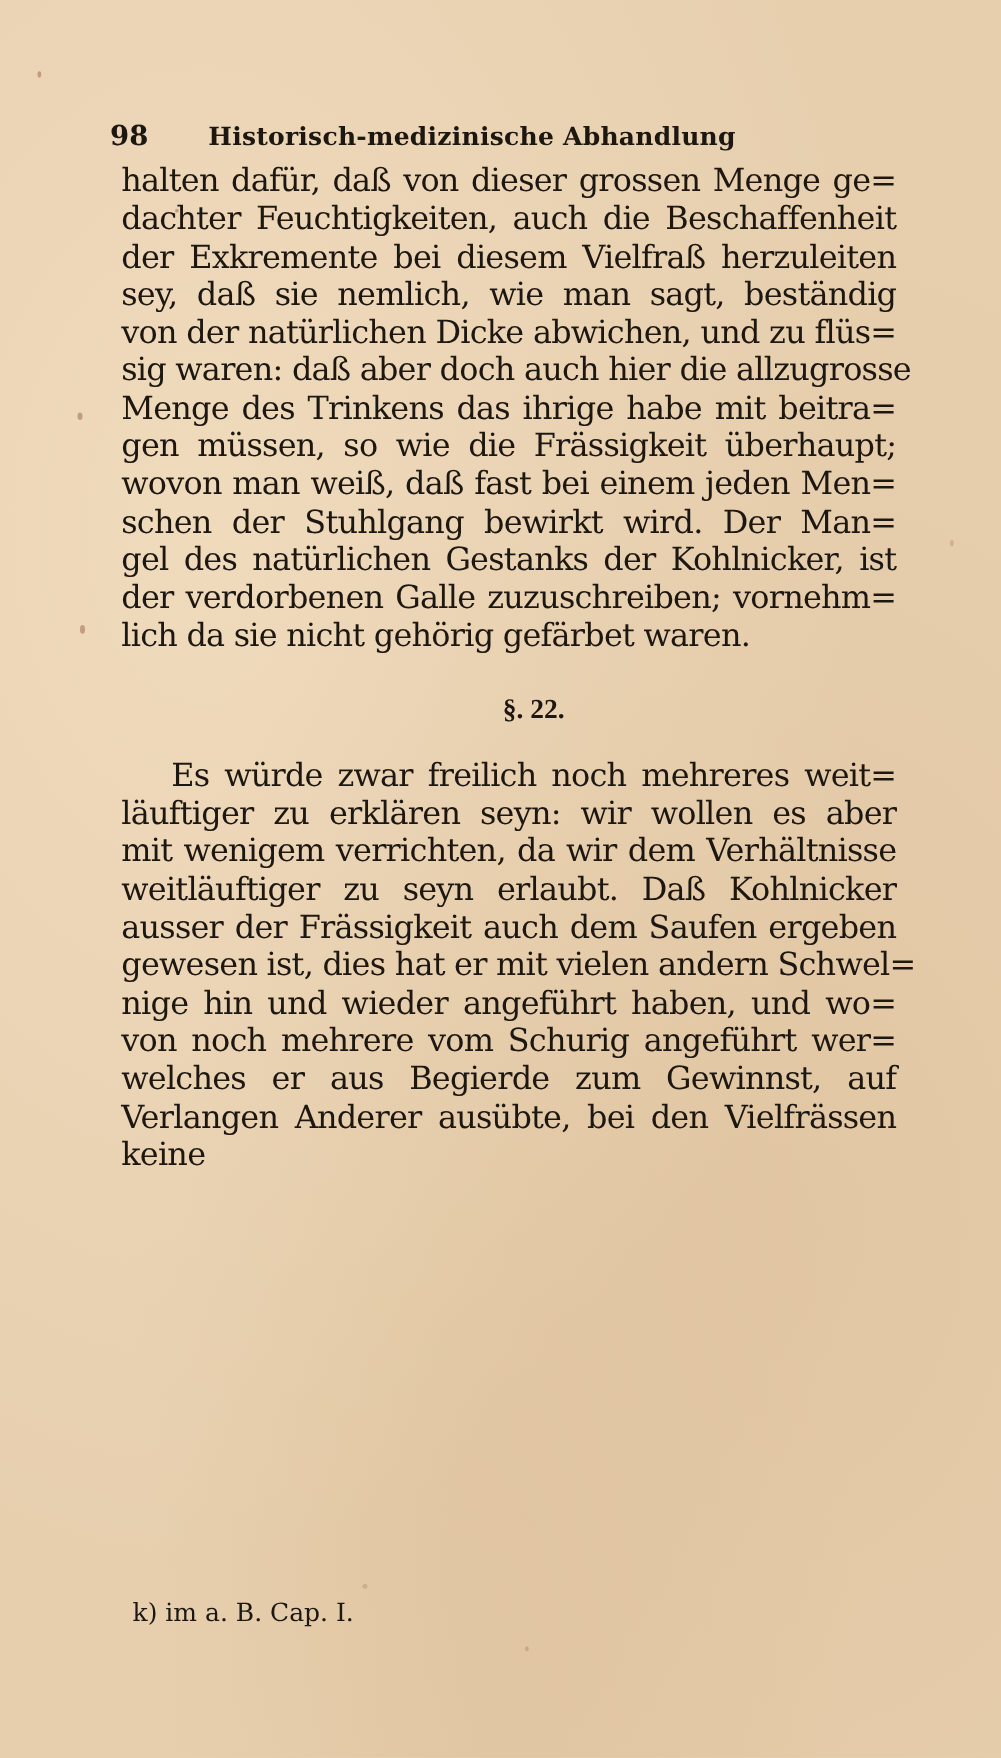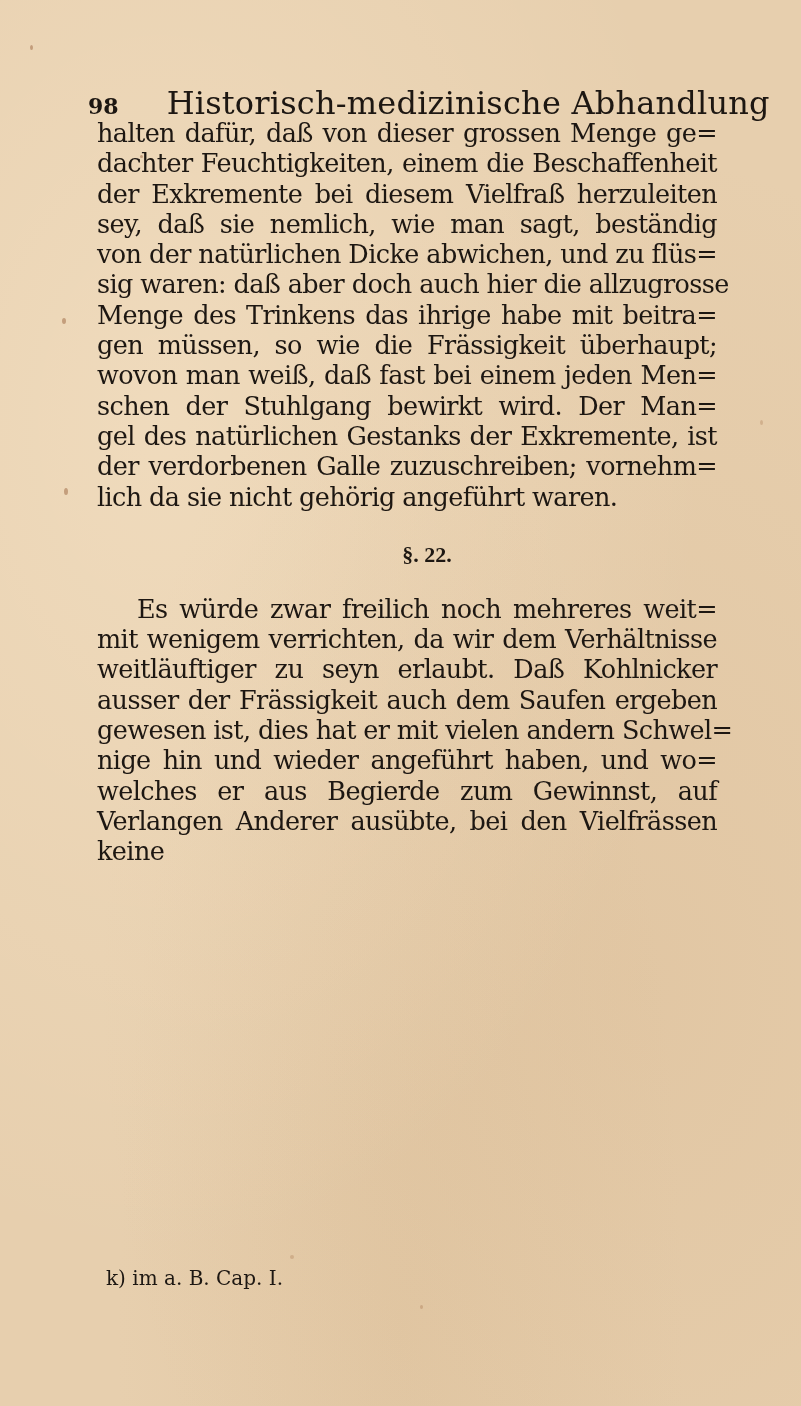--- a/index.html
+++ b/index.html
@@ -7,27 +7,27 @@
       width: 801px; height: 1406px; overflow: hidden;
       background: #e7cfae;
       background-image:
         radial-gradient(ellipse at 20% 30%, rgba(255,240,215,0.35), transparent 60%),
         radial-gradient(ellipse at 80% 70%, rgba(200,160,115,0.18), transparent 60%),
         radial-gradient(ellipse at 50% 95%, rgba(215,185,145,0.30), transparent 50%);
       font-family: "DejaVu Serif", serif;
       color: #1d1712;
       position: relative;
     }
-    .page { position: absolute; left: 0; top: 0; width: 801px; height: 1152px; }
+    .page { position: absolute; left: 0; top: 12px; width: 801px; height: 1152px; }
     .header {
       position: absolute; left: 88px; top: 84px; width: 380px;
       display: flex; align-items: baseline; gap: 48px;
     }
     .page-number { font-size: 22px; font-weight: bold; }
-    .running-title { font-size: 32px; font-weight: normal; letter-spacing: 0.2px; white-space: nowrap; }
+    .running-title { font-size: 20px; font-weight: bold; letter-spacing: 0.2px; white-space: nowrap; }
     .body-text {
       position: absolute; left: 97px; top: 118px; width: 620px;
     }
     .line {
       font-size: 25.5px; line-height: 30.3px; height: 30.3px;
       white-space: nowrap; font-weight: normal; letter-spacing: -0.6px;
       text-align: justify; text-align-last: justify;
     }
     .line.last { text-align-last: left; }
     .line.indent { padding-left: 40px; }
@@ -58,43 +58,45 @@
   <span class="speck" style="left:760px;top:420px;width:3px;height:5px;opacity:0.3;"></span>
 
   <div class="header">
     <span class="page-number">98</span>
     <span class="running-title">Historisch-medizinische Abhandlung</span>
   </div>
 
   <div class="body-text">
     <div>
       <div class="line">halten dafür, daß von dieser grossen Menge ge=</div>
-      <div class="line">dachter Feuchtigkeiten, einem die Beschaffenheit</div>
+      <div class="line">dachter Feuchtigkeiten, auch die Beschaffenheit</div>
       <div class="line">der Exkremente bei diesem Vielfraß herzuleiten</div>
       <div class="line">sey, daß sie nemlich, wie man sagt, beständig</div>
       <div class="line">von der natürlichen Dicke abwichen, und zu flüs=</div>
       <div class="line">sig waren: daß aber doch auch hier die allzugrosse</div>
       <div class="line">Menge des Trinkens das ihrige habe mit beitra=</div>
       <div class="line">gen müssen, so wie die Frässigkeit überhaupt;</div>
       <div class="line">wovon man weiß, daß fast bei einem jeden Men=</div>
       <div class="line">schen der Stuhlgang bewirkt wird. Der Man=</div>
-      <div class="line">gel des natürlichen Gestanks der Exkremente, ist</div>
+      <div class="line">gel des natürlichen Gestanks der Kohlnicker, ist</div>
       <div class="line">der verdorbenen Galle zuzuschreiben; vornehm=</div>
-      <div class="line last">lich da sie nicht gehörig angeführt waren.</div>
+      <div class="line last">lich da sie nicht gehörig gefärbet waren.</div>
     </div>
 
     <div class="section-heading">§. 22.</div>
 
     <div>
       <div class="line indent">Es würde zwar freilich noch mehreres weit=</div>
+      <div class="line">läuftiger zu erklären seyn: wir wollen es aber</div>
       <div class="line">mit wenigem verrichten, da wir dem Verhältnisse</div>
       <div class="line">weitläuftiger zu seyn erlaubt. Daß Kohlnicker</div>
       <div class="line">ausser der Frässigkeit auch dem Saufen ergeben</div>
       <div class="line">gewesen ist, dies hat er mit vielen andern Schwel=</div>
       <div class="line">nige hin und wieder angeführt haben, und wo=</div>
+      <div class="line">von noch mehrere vom Schurig angeführt wer=</div>
       <div class="line">welches er aus Begierde zum Gewinnst, auf</div>
       <div class="line">Verlangen Anderer ausübte, bei den Vielfrässen</div>
       <div class="line catchword last">keine</div>
     </div>
   </div>
 
   <div class="footnote">k) im a. B. Cap. I.</div>
 </div>
 
 </body></html>

